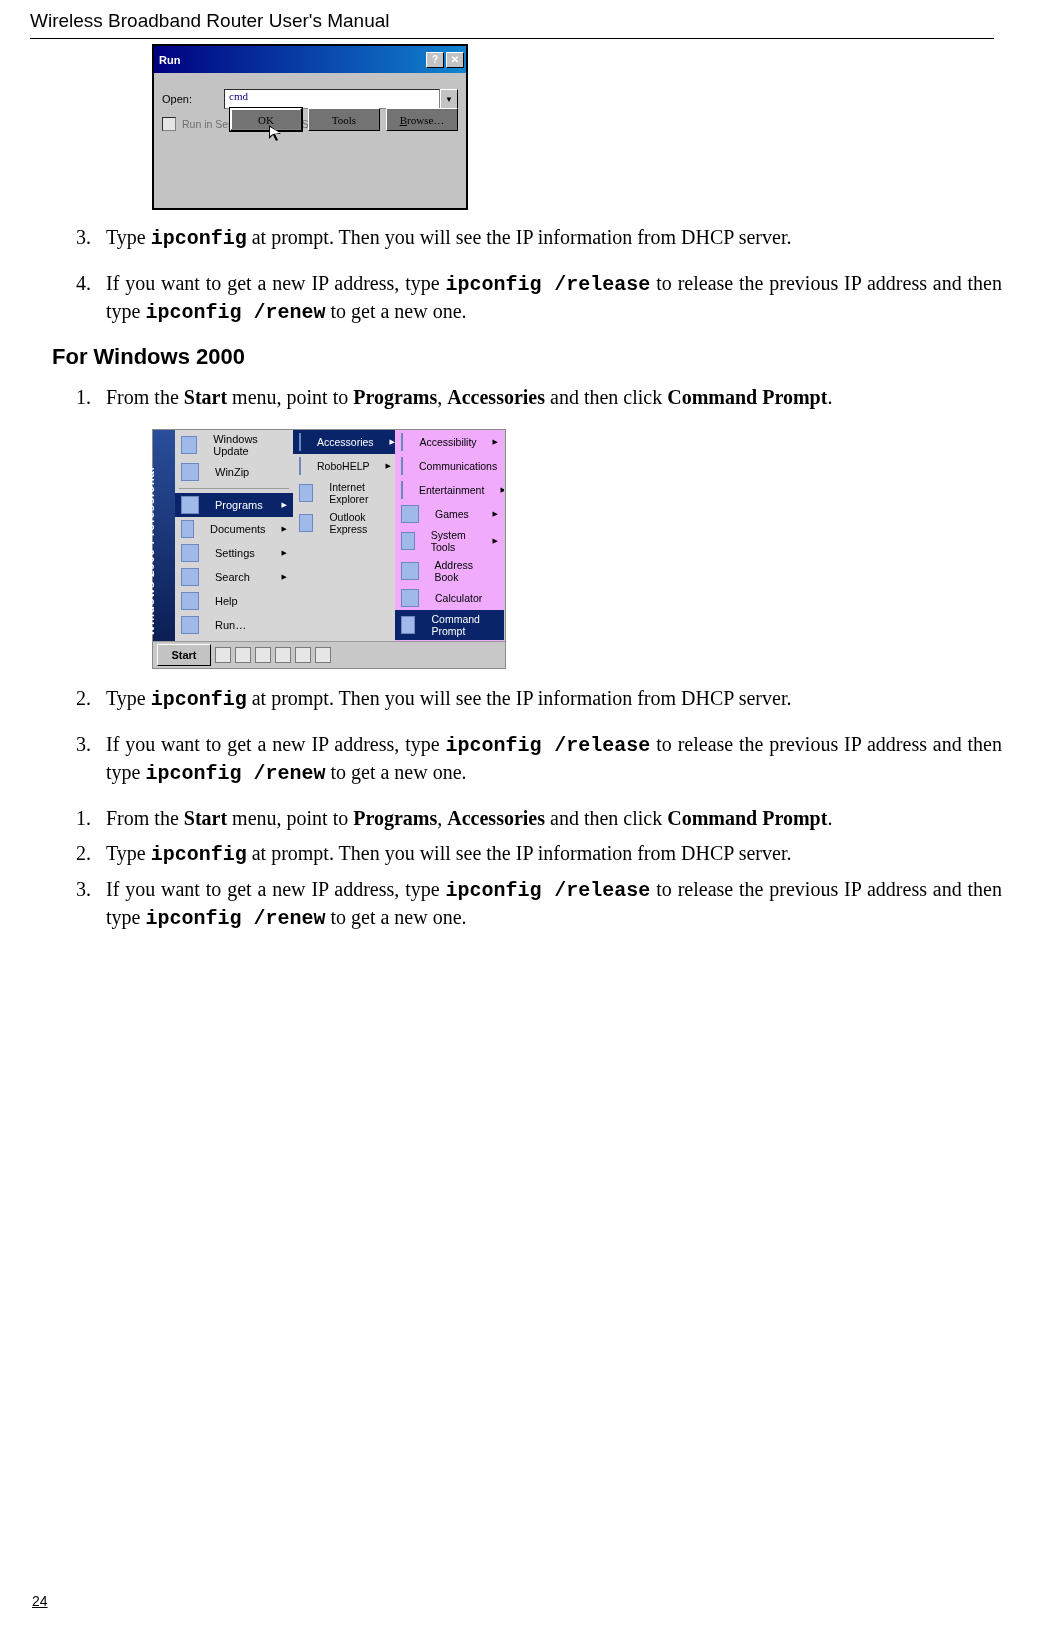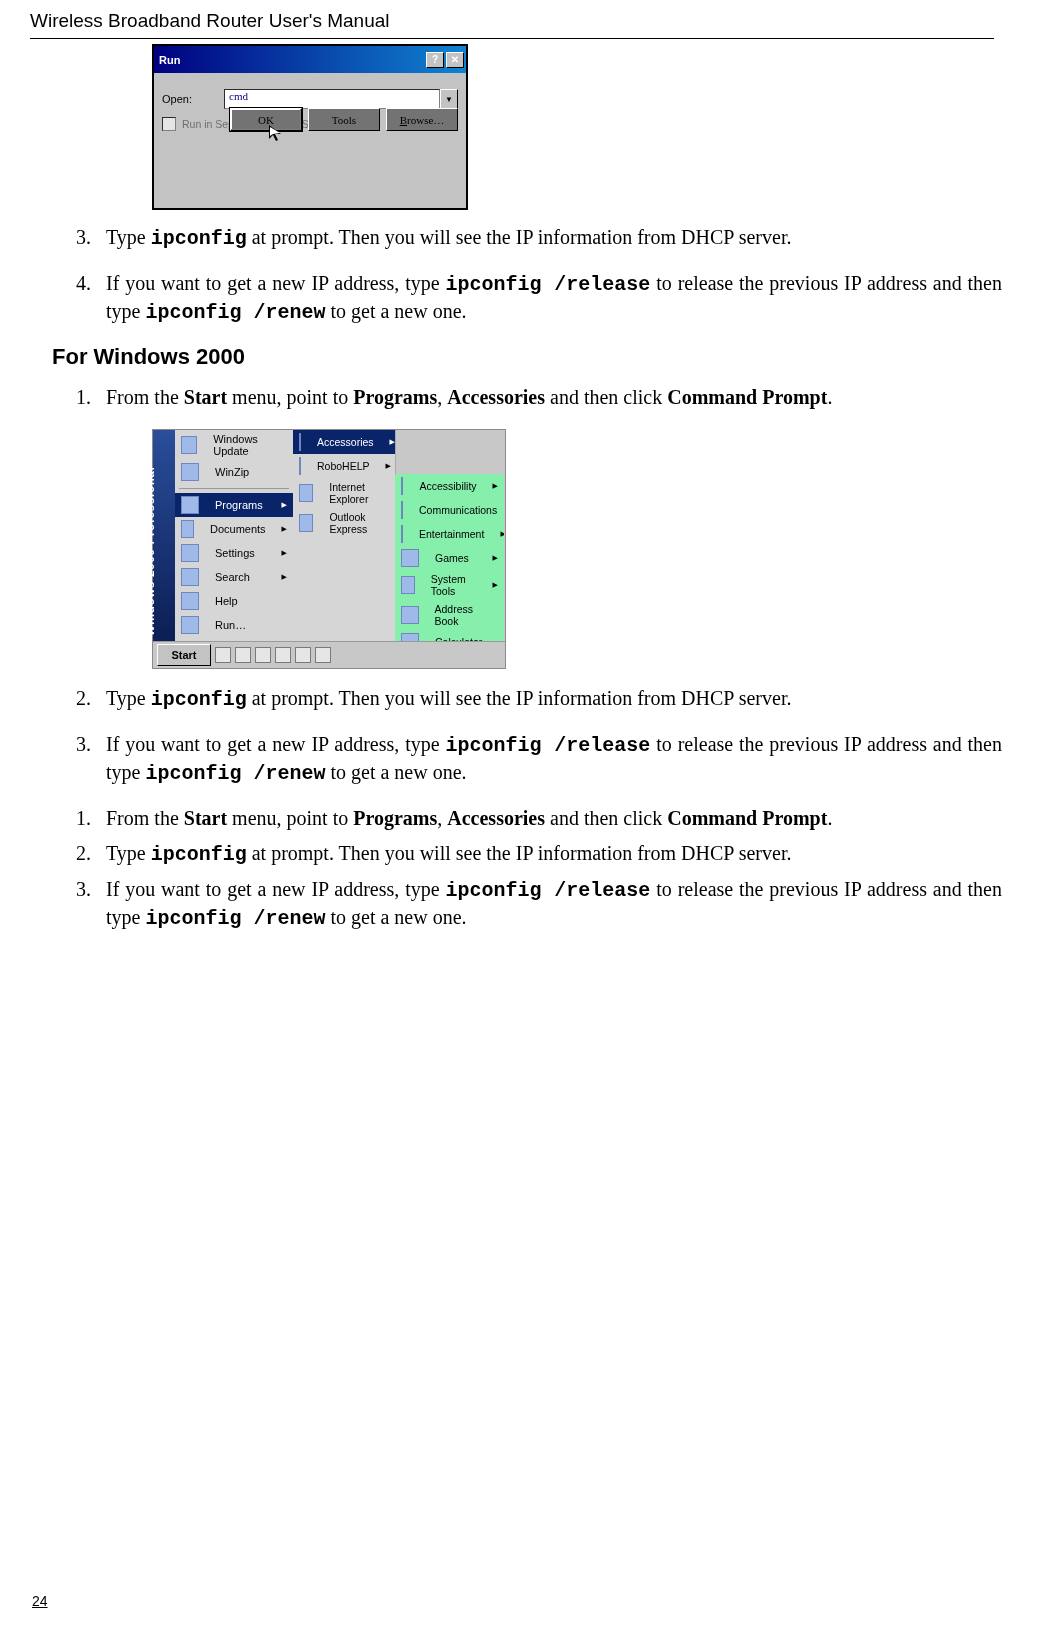--- a/index.html
+++ b/index.html
@@ -50,21 +50,21 @@
   .startmenu { position:relative; margin: 4px 0 16px 100px; width: 352px; height: 238px; background:#c8c8c8; font-family: Tahoma, Arial, sans-serif; font-size:11px; border:1px solid #8a8a8a; filter: blur(.3px); }
   .sm-strip { position:absolute; left:0; top:0; bottom:26px; width:22px; background: linear-gradient(#2a4e9a, #0b1e55); }
   .sm-strip span { position:absolute; left:3px; bottom:6px; transform: rotate(-90deg); transform-origin:left bottom; color:#fff; font-weight:bold; font-size:11px; white-space:nowrap; letter-spacing:1px; }
   .sm-col { position:absolute; left:22px; top:0; bottom:26px; width:118px; background:#d6d6d6; border-right:1px solid #aaa; overflow:hidden; }
   .sm-item { display:flex; align-items:center; gap:16px; padding:3px 6px; font-size:11px; }
   .sm-item .ico { width:16px; height:16px; background:#9fb9e8; border:1px solid #6e86c2; }
   .sm-item.sel { background:#0a246a; color:#fff; }
   .sm-item .arr { margin-left:auto; font-size:7px; }
   .sm-sep { height:1px; background:#9a9a9a; margin:4px 4px; }
   .sm-col.sub1 { left:140px; width:102px; background:#d6d6d6; }
-  .sm-col.sub2 { left:242px; width:109px; background:#86efac; border-right:none;margin-top:44px; }
+  .sm-col.sub2 { left:242px; width:109px; background:#f0abfc; border-right:none; }
   .sm-taskbar { position:absolute; left:0; right:0; bottom:0; height:26px; background:#c8c8c8; border-top:1px solid #9a9a9a; display:flex; align-items:center; gap:4px; padding:0 4px; }
   .sm-start { width:52px; height:20px; border:1px solid #000; border-top-color:#fff; border-left-color:#fff; background:#c3c3c3; display:flex; align-items:center; justify-content:center; font-weight:bold; font-size:11px; }
   .sm-tray { display:flex; gap:4px; }
   .sm-tray .q { width:14px; height:14px; border:1px solid #7a7a7a; background:#e6e6e6; }
 
   .small { font-size: 10.5px; }
 </style>
 </head>
 <body>
 

